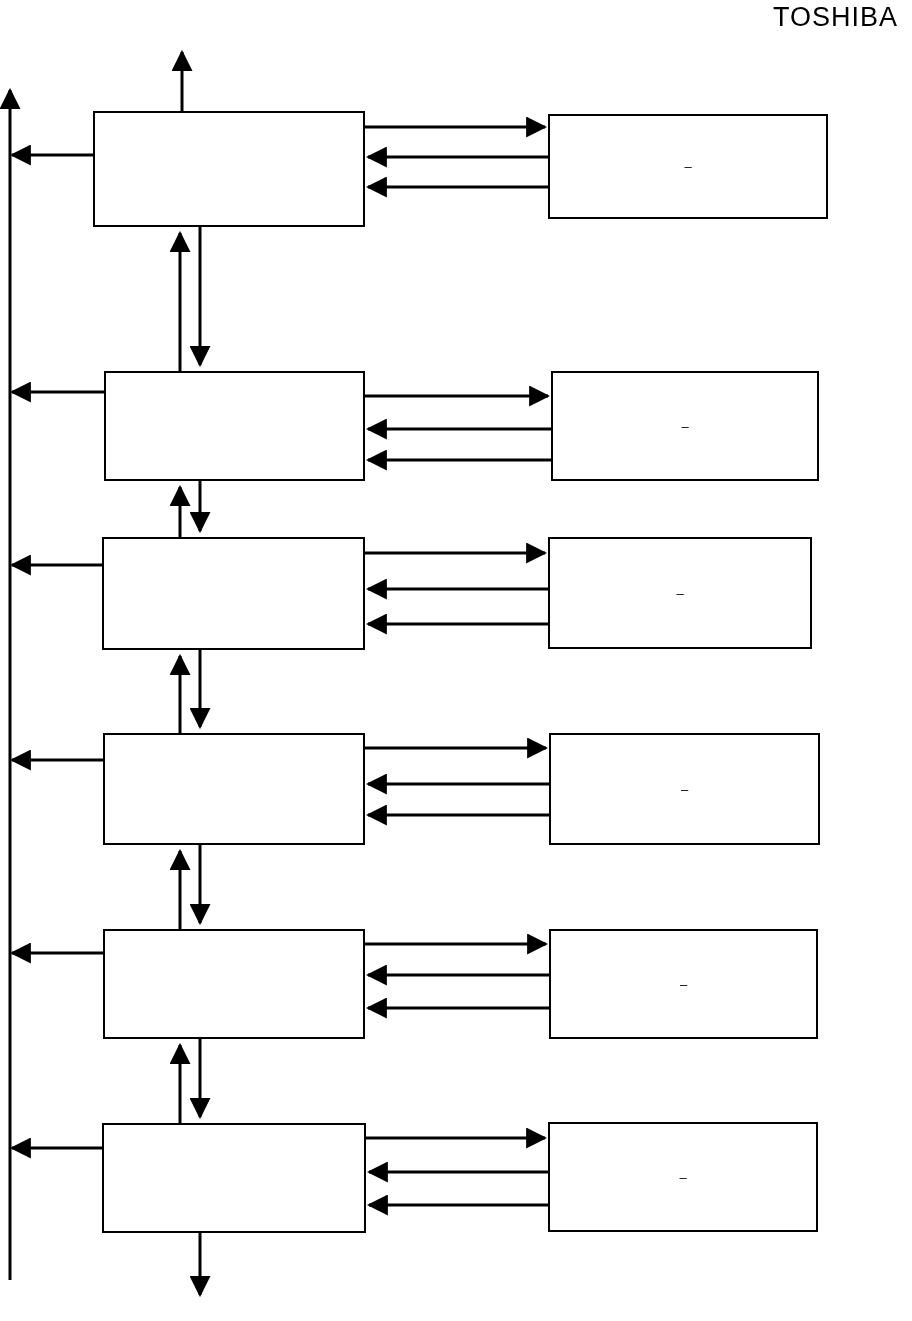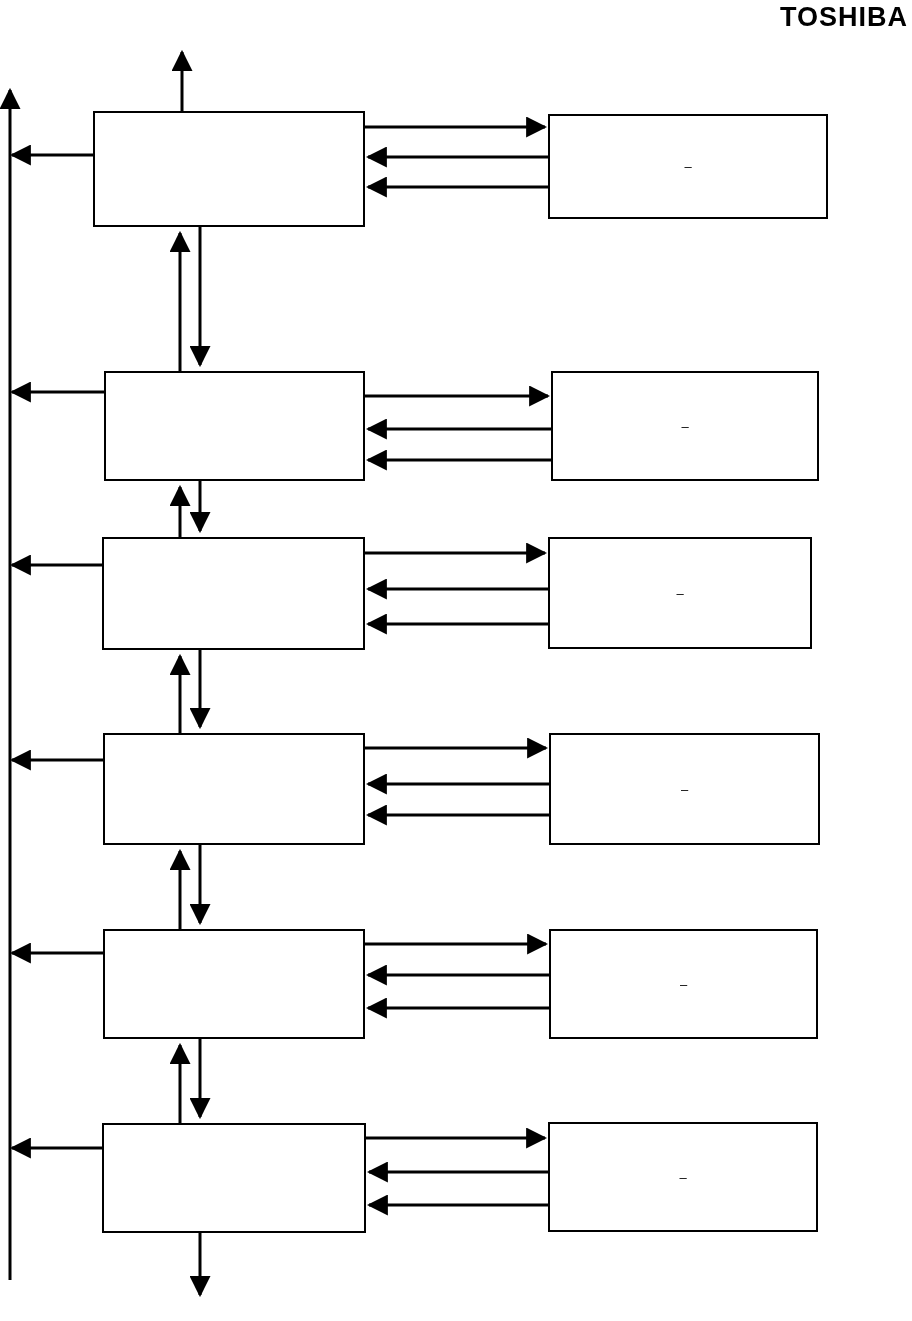--- a/index.html
+++ b/index.html
@@ -13,24 +13,24 @@
   }
   #page {
     position: relative;
     width: 912px;
     height: 1321px;
     background: #ffffff;
     overflow: hidden;
   }
   .brand {
     position: absolute;
-    right: 4px;
+    right: 14px;
     top: 2px;
     font-family: "Liberation Sans", sans-serif;
-    font-weight: bold;
+    font-weight: normal;
     font-size: 27px;
     letter-spacing: 1px;
     color: #000000;
     white-space: nowrap;
   }
   .diagram {
     position: absolute;
     left: 0;
     top: 0;
     width: 912px;

